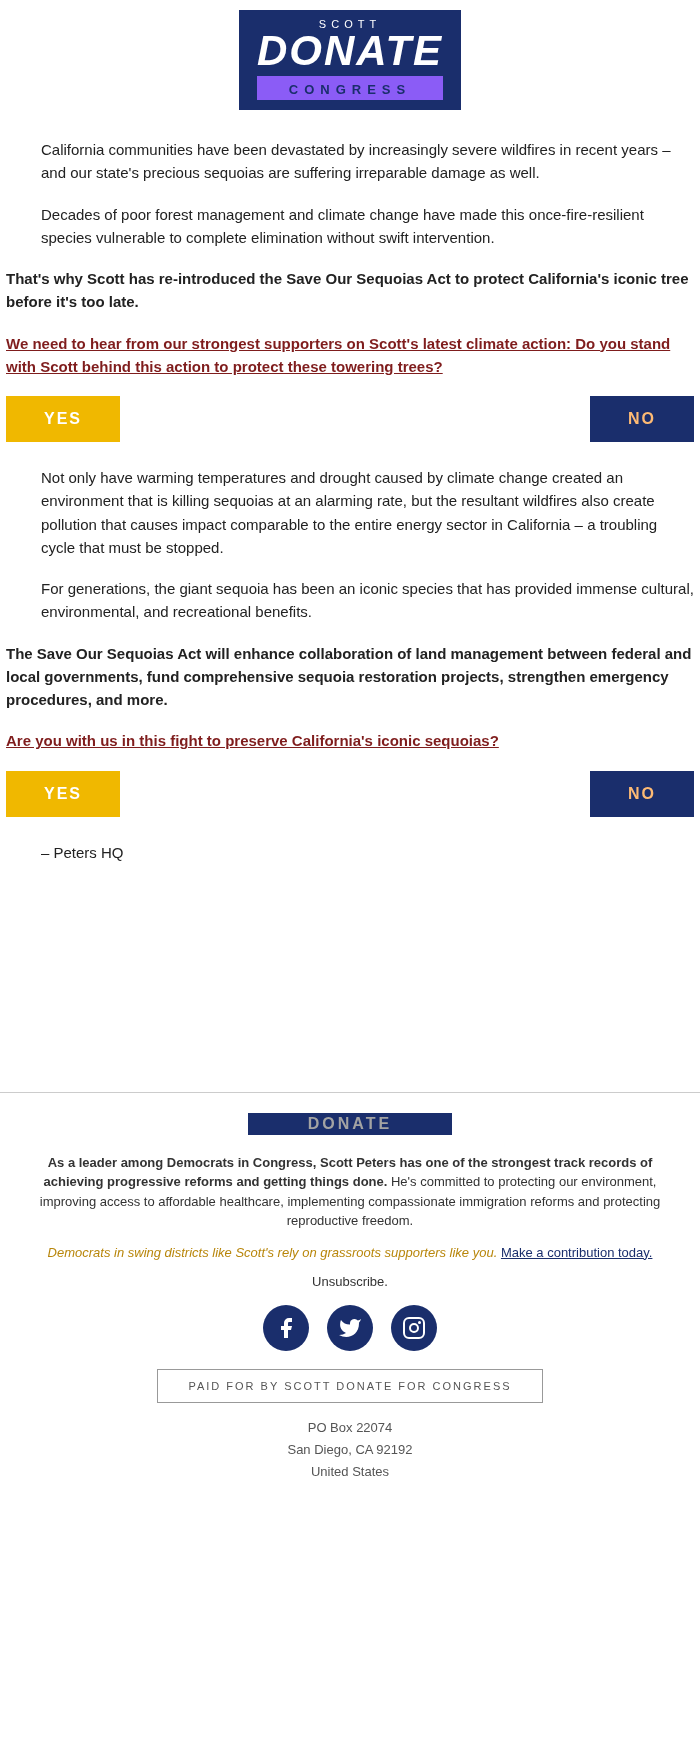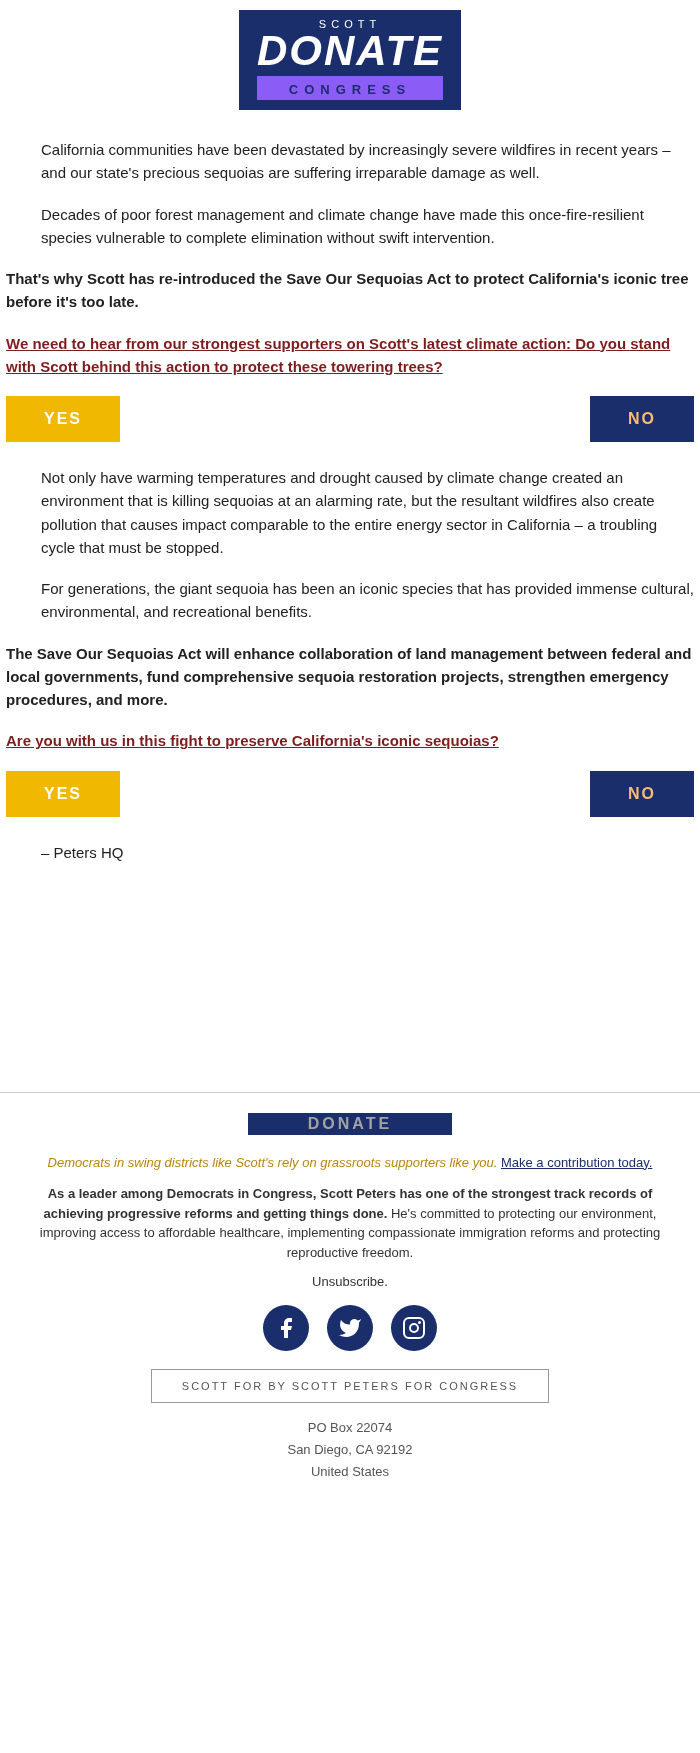--- a/index.html
+++ b/index.html
@@ -227,25 +227,25 @@
   <p class="signature para">– Peters HQ</p>
 </div>
 
 <div style="height: 180px;"></div>
 
 <div class="footer-section">
   <div>
     <button class="donate-btn">DONATE</button>
   </div>
   <p class="footer-text">
+    <b>As a leader among Democrats in Congress, Scott Peters has one of the strongest track records of achieving progressive reforms and getting things done.</b><span> He's committed to protecting our environment, improving access to affordable healthcare, implementing compassionate immigration reforms and protecting reproductive freedom.</span>
+  </p>
+  <p class="footer-text">
     <span class="italic-yellow">Democrats in swing districts like Scott's rely on grassroots supporters like you.</span>
     <a class="footer-link">Make a contribution today.</a>
-  </p>
-  <p class="footer-text">
-    <b>As a leader among Democrats in Congress, Scott Peters has one of the strongest track records of achieving progressive reforms and getting things done.</b><span> He's committed to protecting our environment, improving access to affordable healthcare, implementing compassionate immigration reforms and protecting reproductive freedom.</span>
   </p>
   <p class="unsubscribe">Unsubscribe.</p>
 
   <div class="social-row">
     <div class="social-icon">
       <svg viewBox="0 0 24 24" xmlns="http://www.w3.org/2000/svg">
         <path d="M18 2h-3a5 5 0 0 0-5 5v3H7v4h3v8h4v-8h3l1-4h-4V7a1 1 0 0 1 1-1h3z"></path>
       </svg>
     </div>
     <div class="social-icon">
@@ -256,21 +256,21 @@
     <div class="social-icon">
       <svg viewBox="0 0 24 24" xmlns="http://www.w3.org/2000/svg">
         <rect x="2" y="2" width="20" height="20" rx="5" ry="5" fill="none" stroke="#fff" stroke-width="2"></rect>
         <circle cx="12" cy="12" r="4" fill="none" stroke="#fff" stroke-width="2"></circle>
         <circle cx="17.5" cy="6.5" r="1.5" fill="#fff"></circle>
       </svg>
     </div>
   </div>
 
   <div>
-    <div class="paid-box">SCOTT FOR BY SCOTT PETERS FOR CONGRESS</div>
+    <div class="paid-box">PAID FOR BY SCOTT DONATE FOR CONGRESS</div>
   </div>
 
   <div class="footer-address">
     <div>PO Box 22074</div>
     <div>San Diego, CA 92192</div>
     <div>United States</div>
   </div>
 </div>
 
 </body></html>

